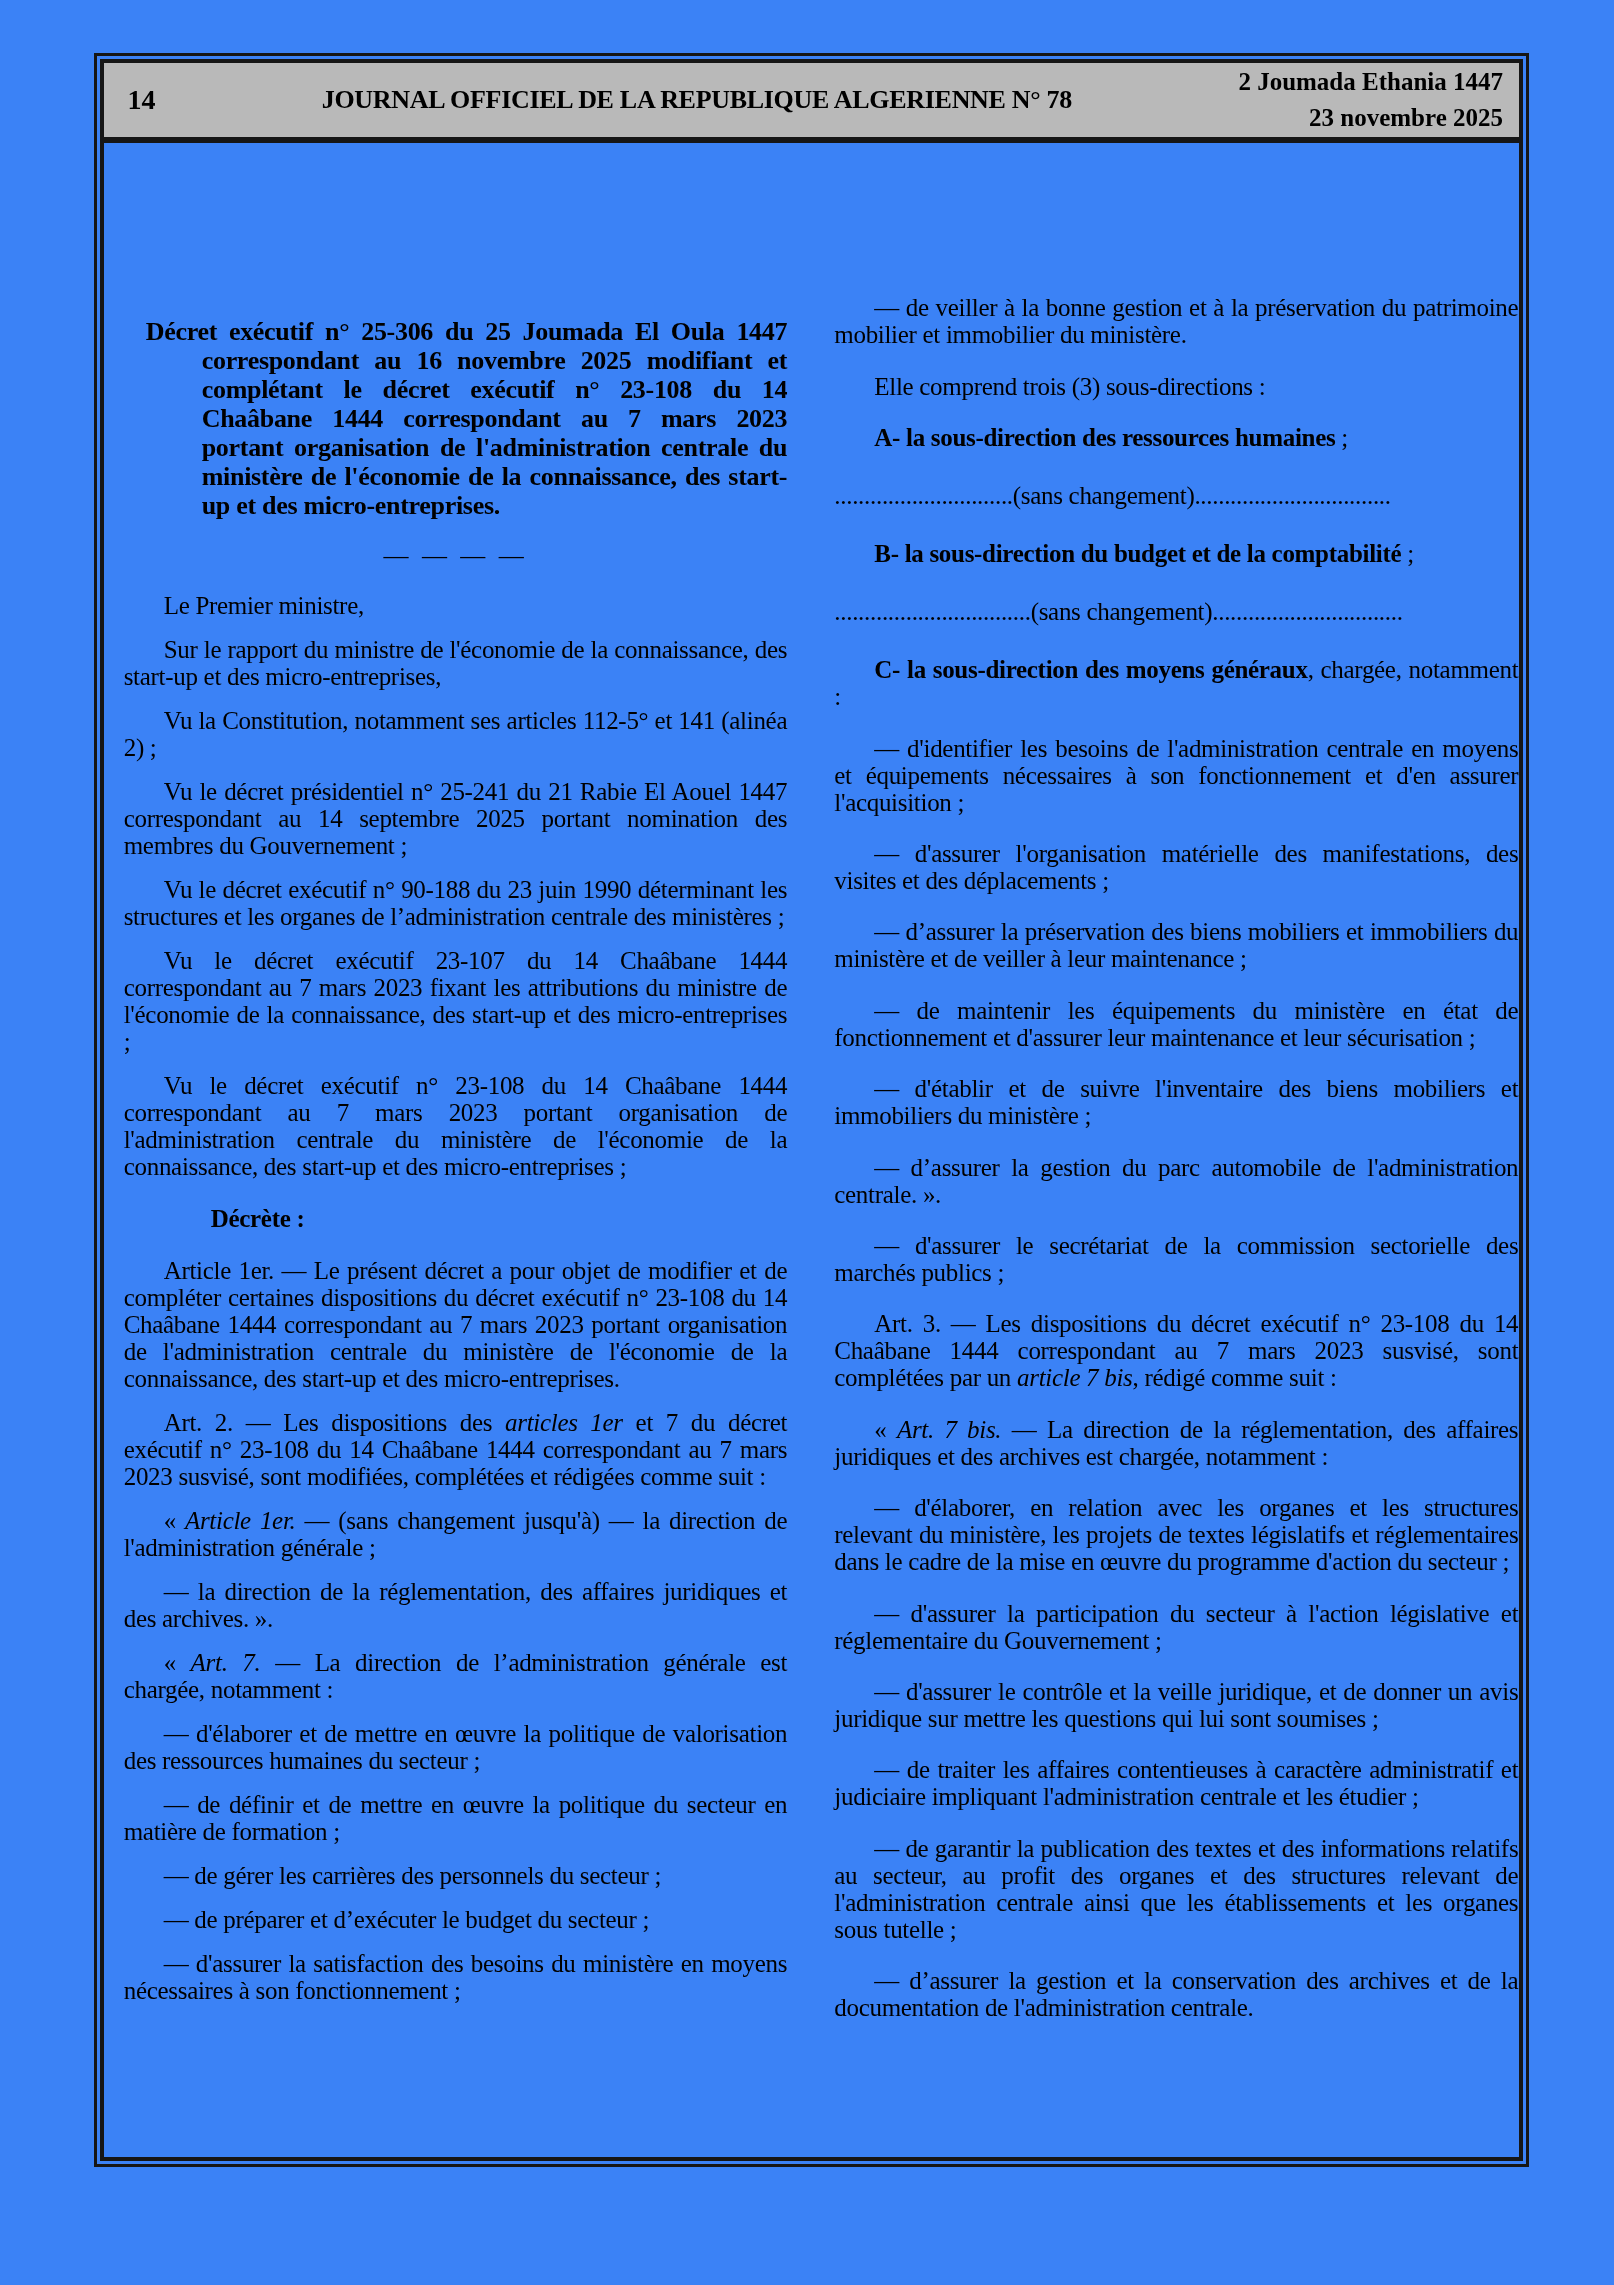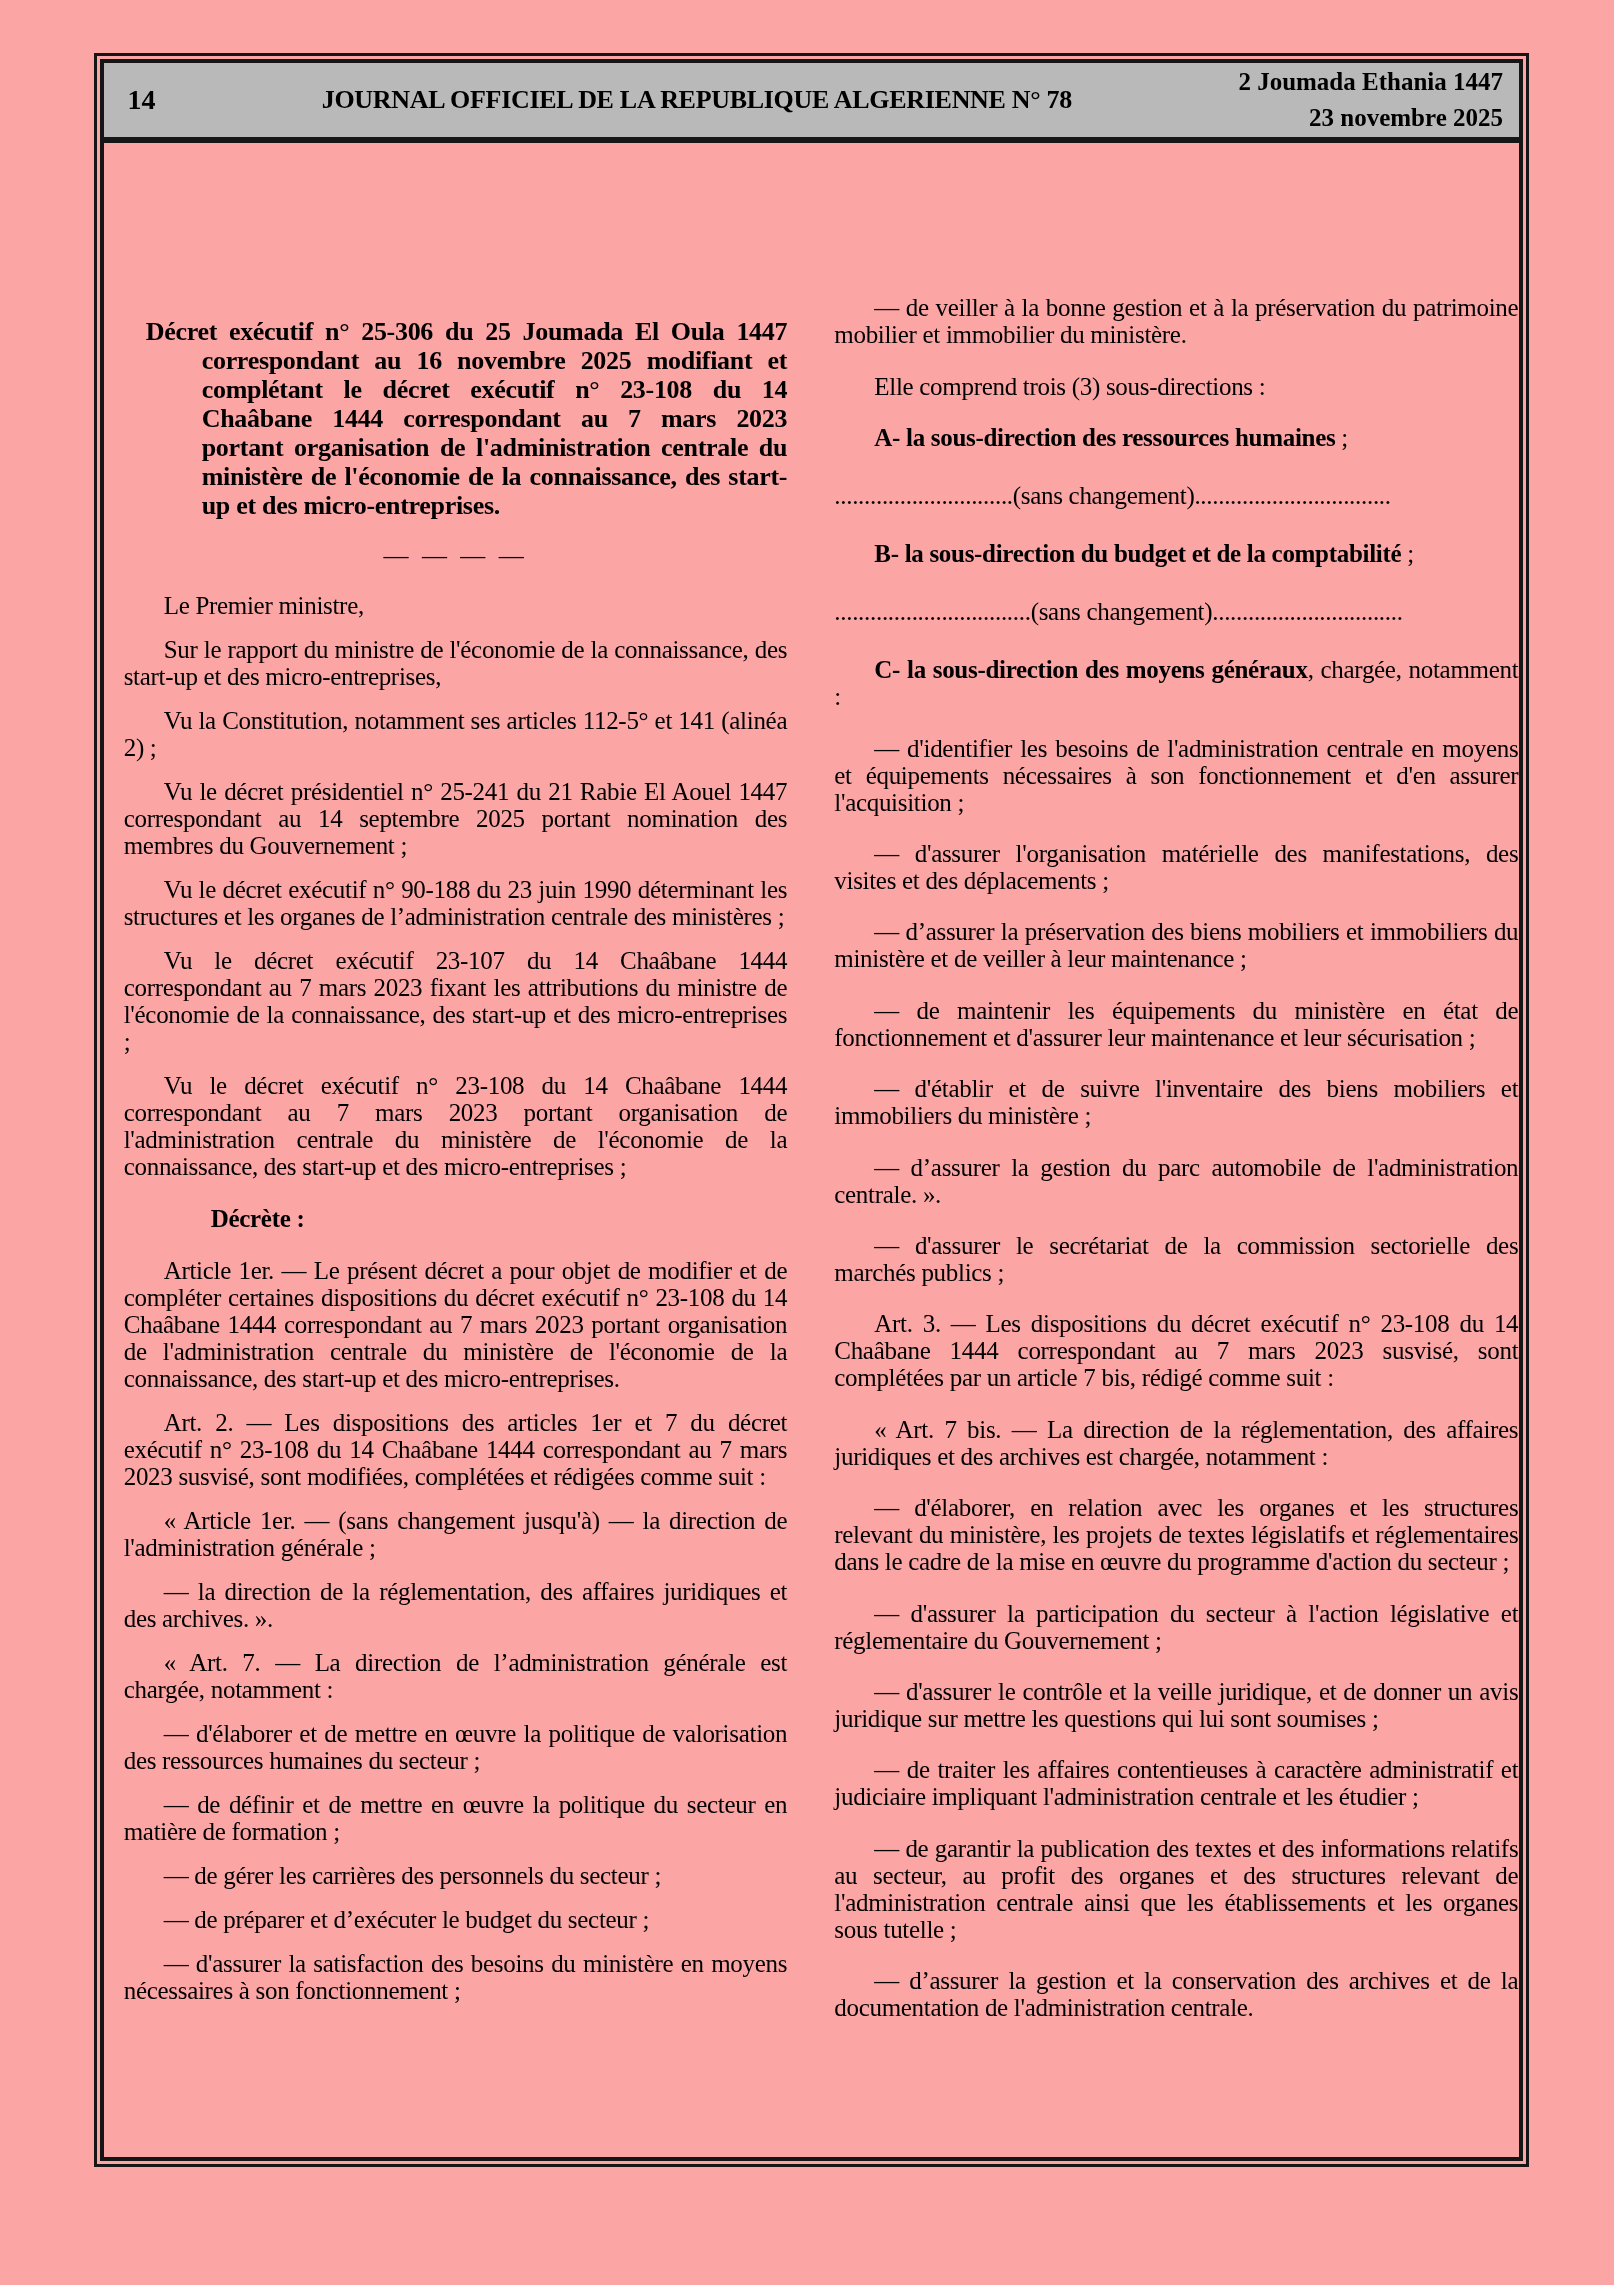--- a/index.html
+++ b/index.html
@@ -1,19 +1,19 @@
 <!DOCTYPE html>
 <html style="font-size:14.5px"><head>
 <meta charset="utf-8">
 <style>
   html,body{margin:0;padding:0;background:#ffffff;}
   .page{
     position:relative;
     width:1615px;height:2285px;
-    background:#fca5a5;
+    background:#3b82f6;
     font-family:"Liberation Serif","DejaVu Serif",serif;
     color:#000;
     overflow:hidden;
   }
   .frame-outer{
     position:absolute;
     left:94px;top:53px;right:86px;bottom:118px;
     border:3.6px solid #161616;
   }
   .frame-inner{
@@ -97,21 +97,21 @@
     font-weight:bold;
     text-align:left;
   }
   .para.dots{
     text-indent:0;
     text-align:left;
     margin:31px 0 31px 0;
     word-break:break-all;
   }
   .seg-b{font-weight:bold;}
-  .seg-i{}
+  .seg-i{font-style:italic;}
 </style>
 </head>
 <body>
 
 <div class="page">
   <div class="frame-outer">
     <div class="frame-inner">
 
       <div class="header-band" style="background: rgb(185, 185, 185);">
         <div class="page-number">14</div>

